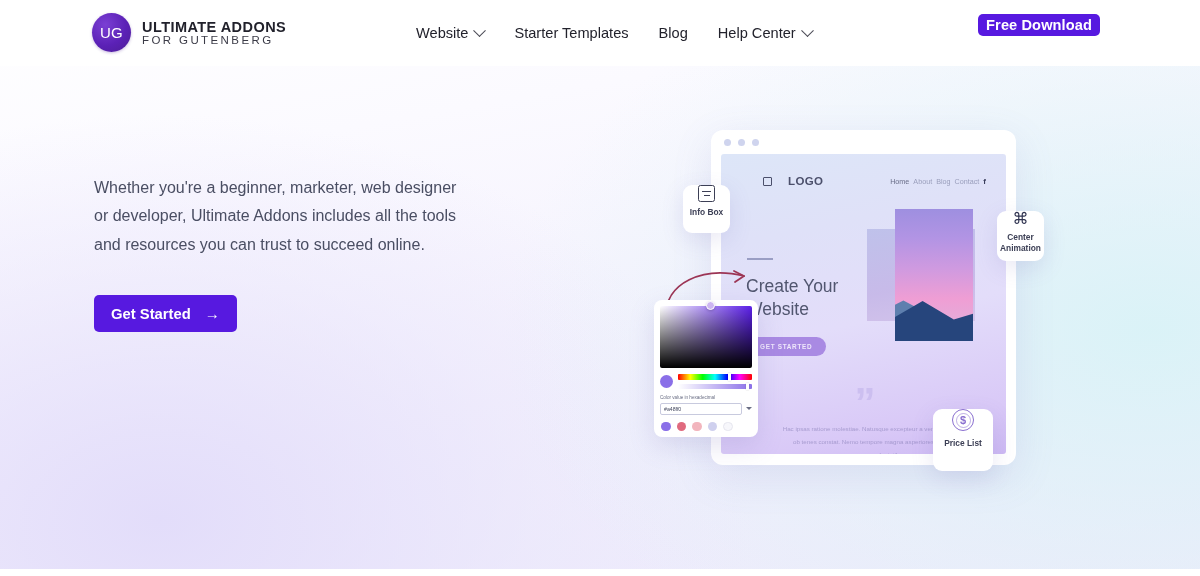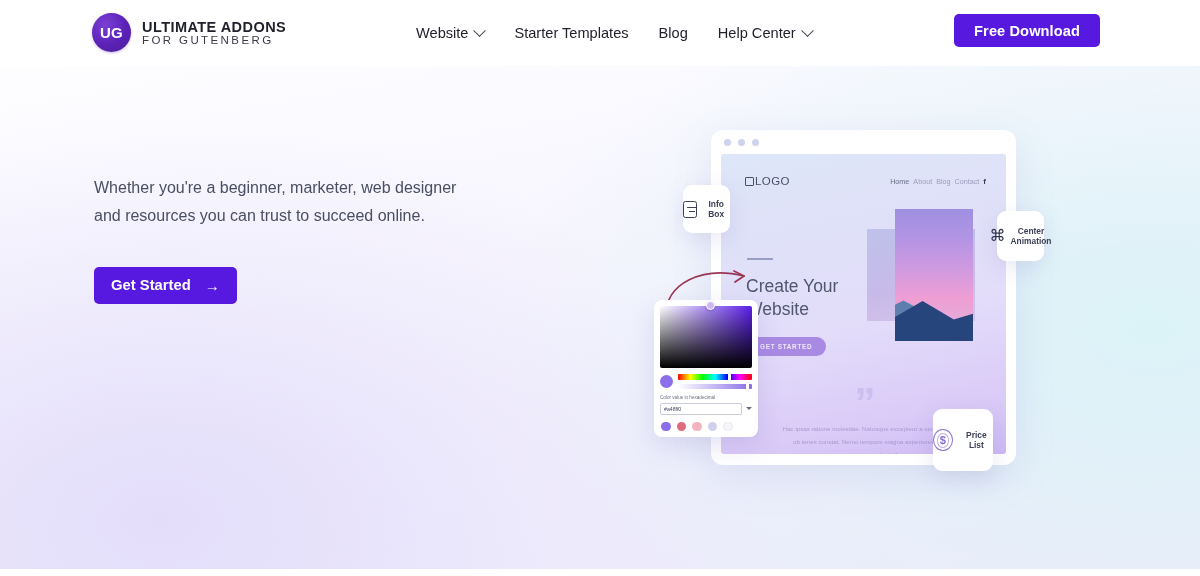--- a/index.html
+++ b/index.html
@@ -32,21 +32,21 @@
     z-index: 40;
   }
   .logo-wrap {
     position: absolute; left: 92px; top: 13px;
     display: flex; align-items: center; gap: 11px;
   }
   .logo-mark {
     width: 39px; height: 39px; border-radius: 50%;
     background: radial-gradient(circle at 34% 30%, #7b3fd4 0%, #5b21b6 55%, #4c1d95 100%);
     display: flex; align-items: center; justify-content: center;
-    color: #fff; font-weight: 700; font-size: 15px; letter-spacing: .2px;
+    color: #fff; font-weight: 400; font-size: 15px; letter-spacing: .2px;
     box-shadow: 0 1px 3px rgba(76,29,149,.3);
   }
   .logo-text { line-height: 1; padding-top: 1px; }
   .logo-l1 {
     font-size: 14.5px; font-weight: 700; color: #21212b;
     letter-spacing: .45px; display: block;
   }
   .logo-l2 {
     font-size: 11.5px; font-weight: 400; color: #3b3b47;
     letter-spacing: 2.4px; display: block; margin-top: 0;
@@ -66,21 +66,21 @@
     border-right: 1.6px solid #4a4a55;
     border-bottom: 1.6px solid #4a4a55;
     transform: rotate(45deg) translate(-2px,-2px);
     display: inline-block;
   }
 
   .cta-top {
     position: absolute; right: 100px; top: 14px;
     background: #5719e0;
     color: #fff; border: none; border-radius: 5px;
-    padding: 0 20px; height: 33px;
+    padding: 0 8px; height: 22px;
     font-size: 14.6px; font-weight: 700;
     font-family: inherit; cursor: pointer;
     letter-spacing: .1px;
   }
 
   
   .hero-left { position: absolute; left: 94px; top: 138px; width: 520px; z-index: 10; }
   .headline {
     font-size: 46px; font-weight: 700; color: #1c2033;
     line-height: 1.18; letter-spacing: -.6px;
@@ -119,22 +119,22 @@
     position: absolute; top: 24px; left: 10px; right: 10px; bottom: 11px;
     border-radius: 3px;
     background: linear-gradient(168deg, #dde6f8 0%, #dfe1f8 26%, #e3ddfa 55%, #d9c9f7 86%, #cdb9f3 100%);
     overflow: hidden;
   }
   .mk-nav {
     position: absolute; top: 21px; left: 24px; right: 20px;
     display: flex; align-items: center;
   }
   .mk-logo {
-    font-size: 11.5px; font-weight: 400; color: #4b4f6b;
-    letter-spacing: .4px; display: flex; align-items: center; gap: 1px;
+    font-size: 11.5px; font-weight: 700; color: #4b4f6b;
+    letter-spacing: .4px; display: flex; align-items: center; gap: 16px; margin-left: 18px;
   }
   .mk-logo-sq { width: 9px; height: 9px; border: 1.4px solid #4b4f6b; border-radius: 1px; }
   .mk-links { margin-left: auto; display: flex; align-items: center; gap: 4px; }
   .mk-link { font-size: 7.2px; color: #6f7496; opacity: .62; filter: blur(.35px); }
   .mk-link.active { color: #4b4f6b; opacity: .8; }
   .mk-fb { font-size: 8px; font-weight: 700; color: #3a3e5c; filter: blur(.3px); }
 
   .mk-rule { position: absolute; left: 26px; top: 104px; width: 26px; height: 2px; background: #9a9ec4; }
   .mk-h {
     position: absolute; left: 25px; top: 121px;
@@ -180,21 +180,21 @@
     position: absolute; left: 32px; right: 32px; top: 268px;
     text-align: center; font-size: 6.2px; line-height: 2.1;
     color: rgba(118,110,170,.5); filter: blur(.7px);
   }
   .mk-lorem span { display: block; }
 
   
   .fcard {
     position: absolute; background: #fff; border-radius: 9px;
     box-shadow: 0 7px 22px rgba(110,100,180,.15);
-    display: flex; flex-direction: row; align-items: center; justify-content: center;
+    display: flex; flex-direction: column; align-items: center; 
     gap: 5px;
   }
   .fcard-label {
     font-size: 8.4px; color: #3c3f55; font-weight: 600; text-align: center; line-height: 1.25;
   }
   #card-infobox { left: 53px; top: 75px; width: 47px; height: 48px; }
   #card-lottie  { left: 367px; top: 101px; width: 47px; height: 50px; }
   #card-price   { left: 303px; top: 299px; width: 60px; height: 62px; gap: 7px; }
 
   .ic-infobox { width: 17px; height: 17px; border: 1.4px solid #3c3f55; border-radius: 2.5px; position: relative; }
@@ -375,20 +375,21 @@
         <span class="pk-dot" style="background:#f2b5bd"></span>
         <span class="pk-dot" style="background:#cfd0ee"></span>
         <span class="pk-dot" style="background:#f7f7fb;border:1px solid #e6e6ef"></span>
       </div>
     </div>
   </div>
 
   <div class="hero-left">
     <p class="sub">
       <span>Whether you're a beginner, marketer, web designer</span>
+      <span>or developer, Ultimate Addons includes all the tools</span>
       <span>and resources you can trust to succeed online.</span>
     </p>
     <button class="cta-main">
       <span>Get Started</span>
       <span class="arrow-r">→</span>
     </button>
   </div>
 
   <div class="header">
     <div class="logo-wrap">

